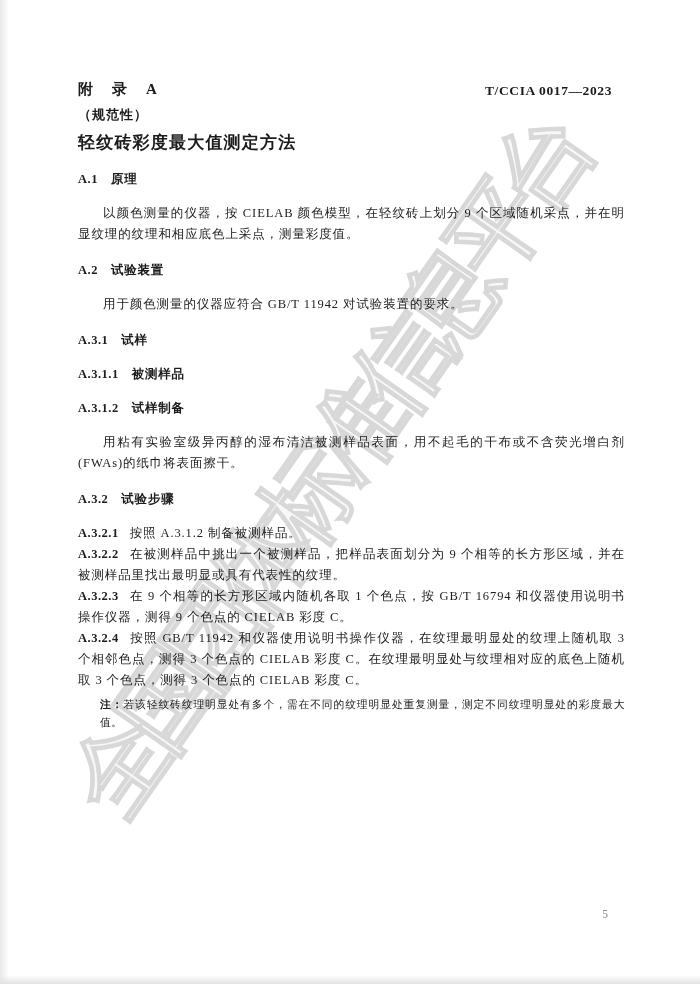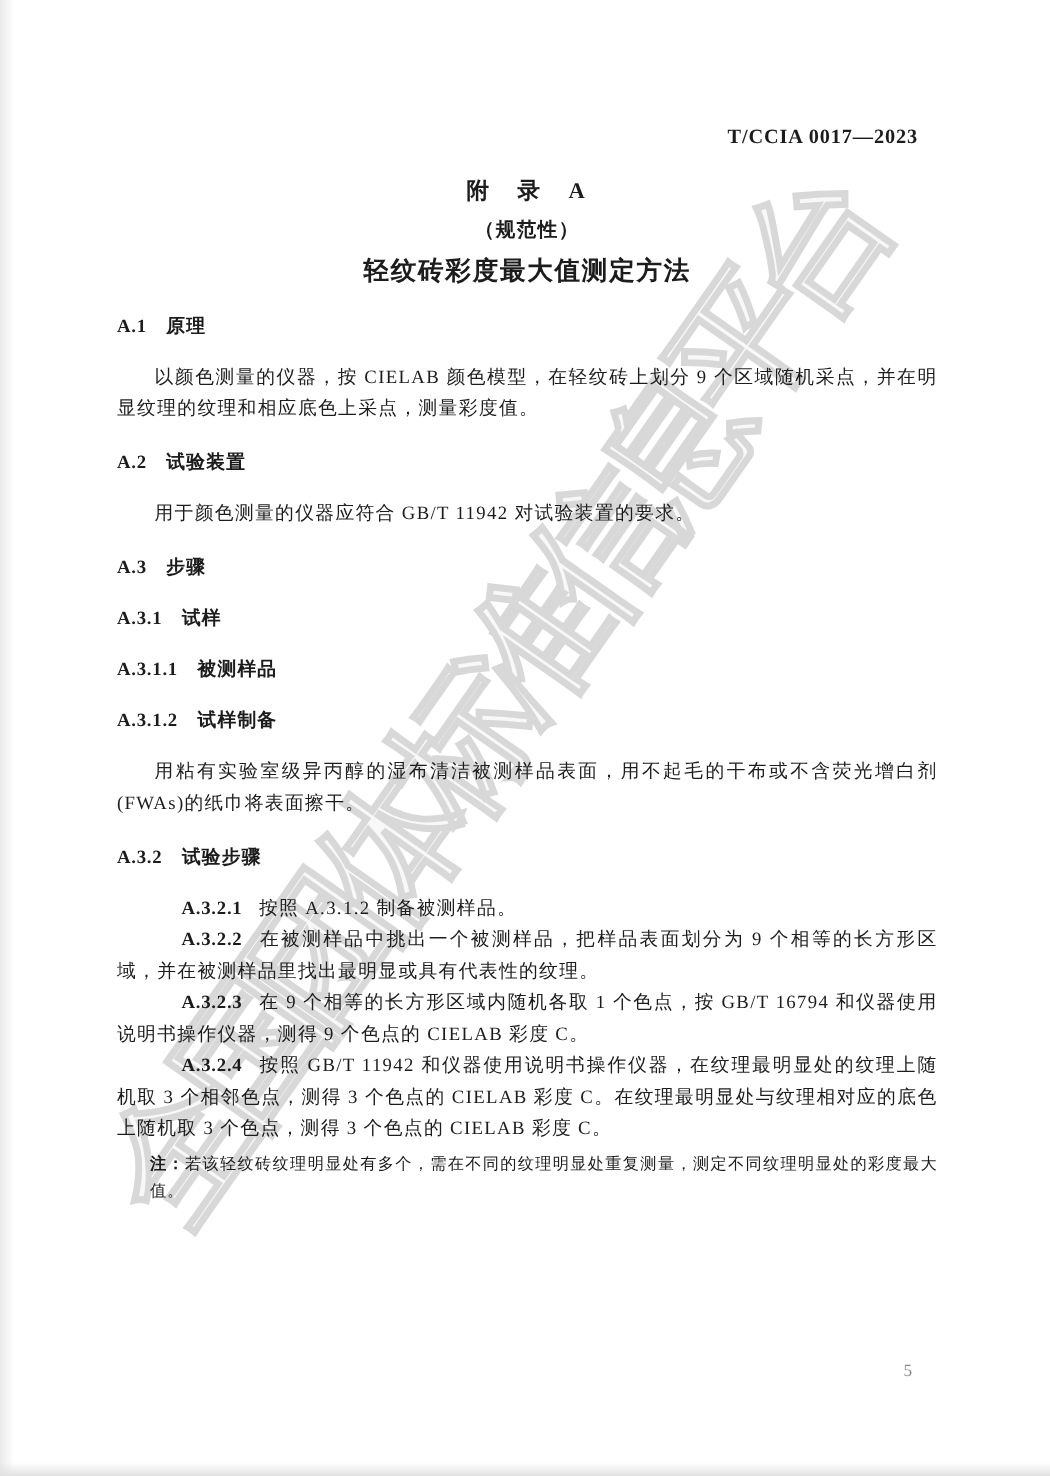--- a/index.html
+++ b/index.html
@@ -45,39 +45,39 @@
     position: absolute; top: 83px; right: 88px;
     font-weight: bold; font-size: 13.5px; letter-spacing: 0.6px;
     z-index: 1;
   }
 
   .content {
     position: absolute; left: 78px; width: 547px; top: 0;
     z-index: 1;
   }
 
-  .title-block { margin-top: 118px; text-align: center; }
+  .title-block { margin-top: 80px; text-align: left; }
   .title-appendix { font-size: 15px; font-weight: bold; letter-spacing: 2px; }
   .title-normative { font-size: 13px; font-weight: bold; margin-top: 7px; letter-spacing: 1px; }
   .title-method { font-size: 17px; font-weight: bold; margin-top: 7px; letter-spacing: 1.2px; }
 
   h2.sec {
     font-size: 12.5px; font-weight: bold;
     margin: 17px 0 15px; letter-spacing: 0.8px;
   }
   h2.sec .num { margin-right: 13px; letter-spacing: 0.5px; }
 
   p {
     font-size: 12.5px; line-height: 21px;
     margin: 0 0 15px; text-align: justify;
     letter-spacing: 0.9px;
   }
   p.indent { text-indent: 2em; }
   p.clause { margin: 0; }
-  p.clause .cnum { font-weight: bold; margin-right: 11px; letter-spacing: 0.5px; margin-left: 43px; }
+  p.clause .cnum { font-weight: bold; margin-right: 11px; letter-spacing: 0.5px; }
 
   .note {
     font-size: 10.8px; line-height: 18px;
     margin: 4px 0 3px; padding-left: 22px;
     letter-spacing: 0.5px; text-align: justify;
   }
   .note .nlabel { font-weight: bold; }
 
   sub.sub { font-size: 7.5px; letter-spacing: 0; }
 
@@ -104,21 +104,20 @@
     </div>
 
     <h2 class="sec"><span class="num">A.1</span><span>原理</span></h2>
 
     <p class="indent">以颜色测量的仪器，按 CIELAB 颜色模型，在轻纹砖上划分 9 个区域随机采点，并在明显纹理的纹理和相应底色上采点，测量彩度值。</p>
 
     <h2 class="sec"><span class="num">A.2</span><span>试验装置</span></h2>
 
     <p class="indent">用于颜色测量的仪器应符合 GB/T 11942 对试验装置的要求。</p>
 
-    <h2 class="sec"><span class="num">A.3</span><span>步骤</span></h2>
 
     <h2 class="sec"><span class="num">A.3.1</span><span>试样</span></h2>
 
     <h2 class="sec"><span class="num">A.3.1.1</span><span>被测样品</span></h2>
 
 
     <h2 class="sec"><span class="num">A.3.1.2</span><span>试样制备</span></h2>
 
     <p class="indent">用粘有实验室级异丙醇的湿布清洁被测样品表面，用不起毛的干布或不含荧光增白剂(FWAs)的纸巾将表面擦干。</p>
 

